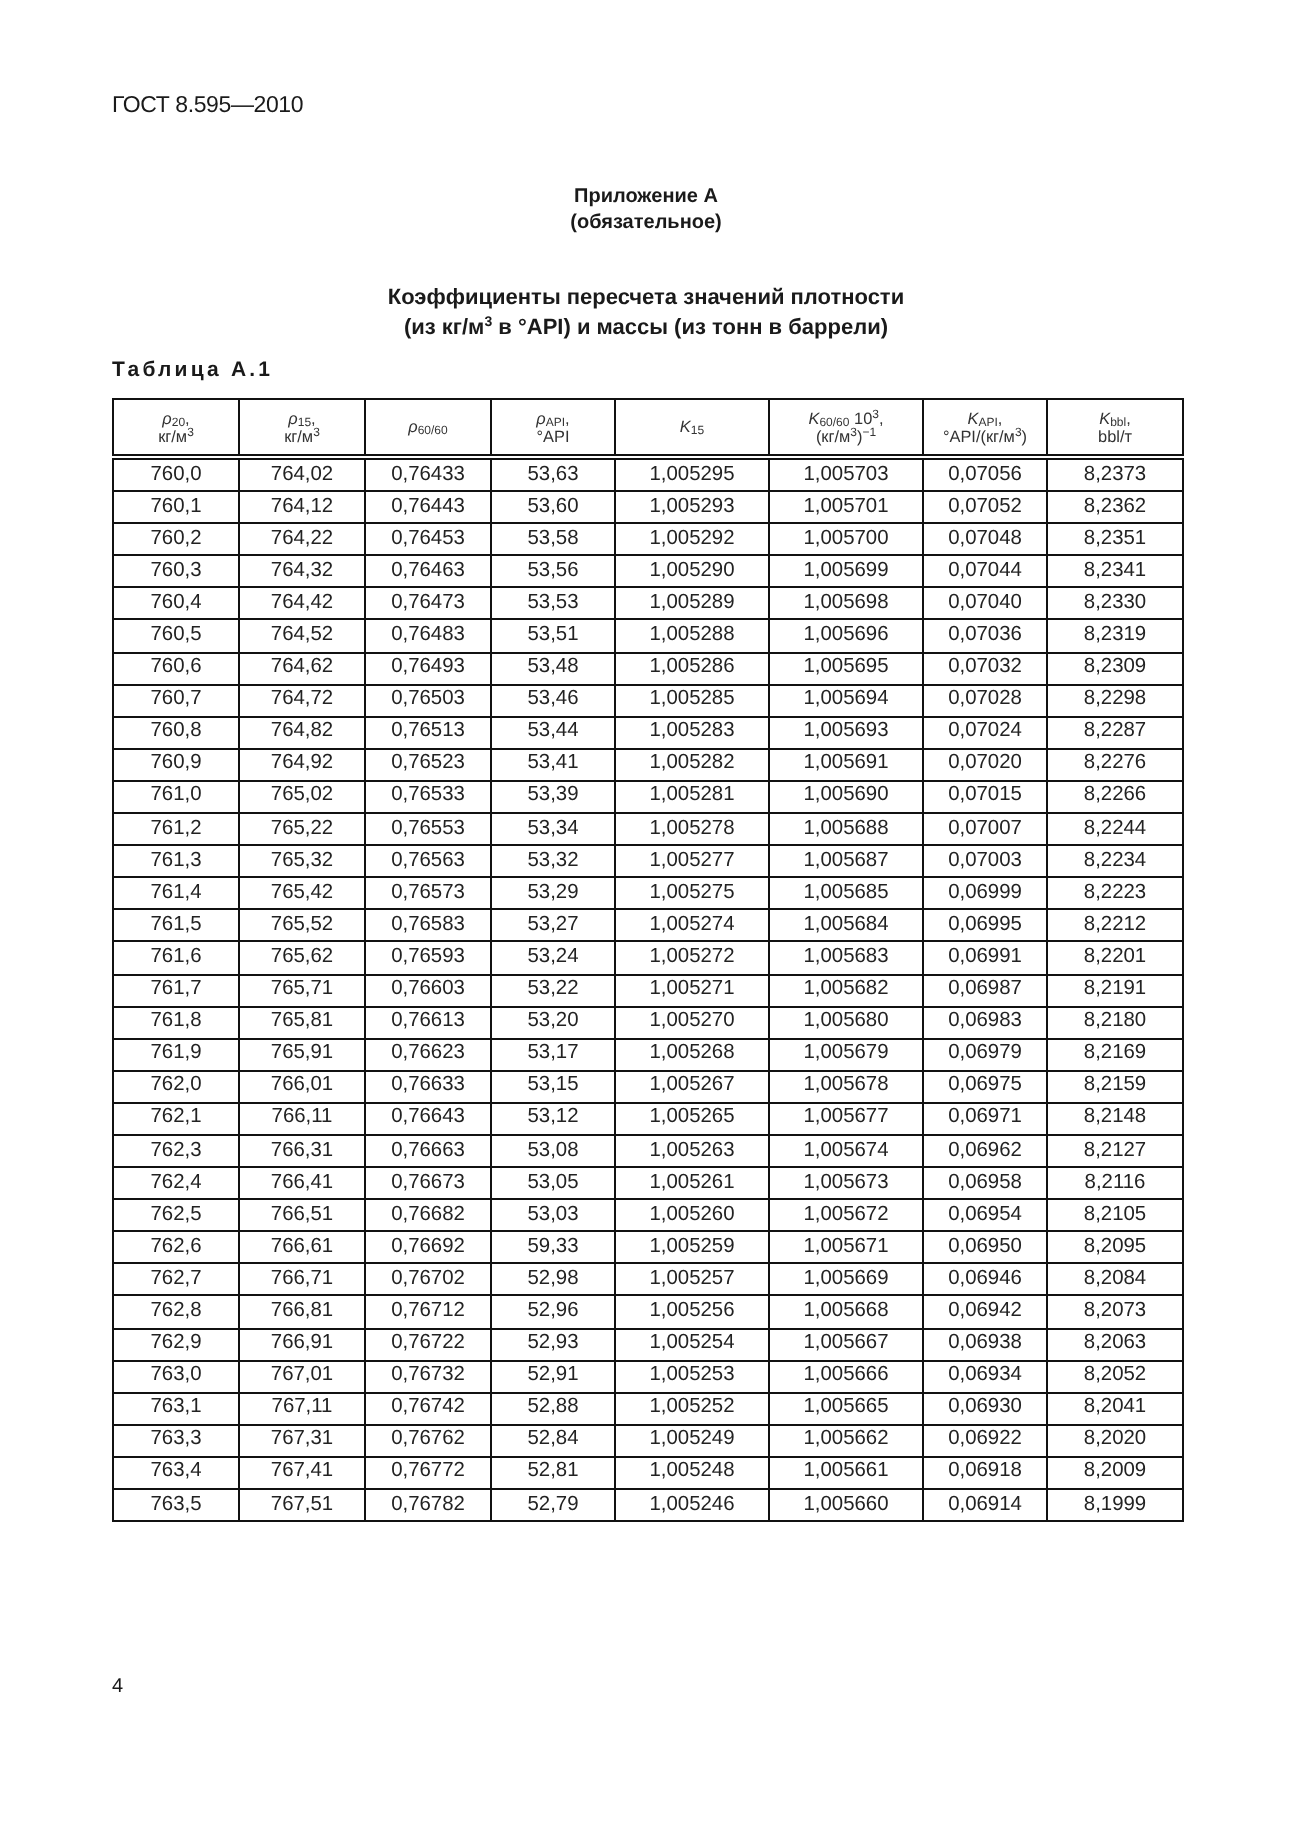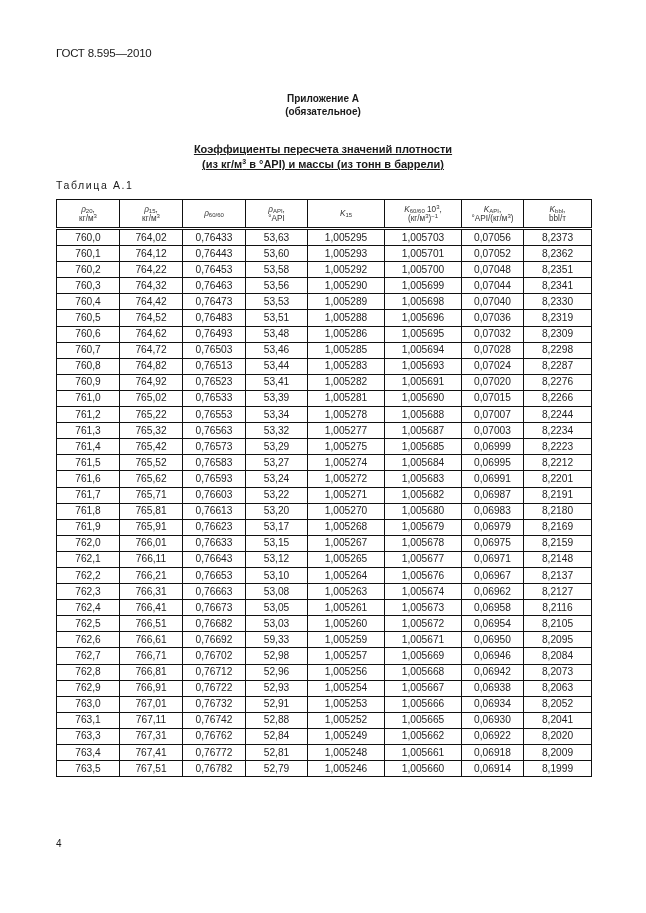--- a/index.html
+++ b/index.html
@@ -10,26 +10,26 @@
   .std-code {
     position: absolute; left: 56px; top: 47px;
     font-size: 11.5px; font-weight: normal; letter-spacing: -0.2px;
   }
   .annex {
     position: absolute; left: 0; width: 646px; top: 81px;
     text-align: center; font-size: 10px; font-weight: bold; line-height: 13px; margin-top: 11px;
   }
   .title {
     position: absolute; left: 0; width: 646px; top: 142px;
-    text-align: center; font-size: 11px; font-weight: bold; line-height: 15px; text-decoration: underline;
+    text-align: center; font-size: 11px; font-weight: bold; line-height: 15px;
   }
   .title sup { font-size: 7px; vertical-align: 4px; line-height: 0; }
   .table-label {
     position: absolute; left: 56px; top: 179px;
-    font-size: 10.5px; letter-spacing: 1.6px;
+    font-size: 10.5px; letter-spacing: 1.6px; font-weight: bold;
   }
   table.data {
     position: absolute; left: 56px; top: 199px;
     width: 535px;
     border-collapse: collapse;
     table-layout: fixed;
     font-size: 10.2px;
   }
   table.data th, table.data td {
     border: 1px solid #111;
@@ -294,30 +294,20 @@
         <td>762,1</td>
         <td>766,11</td>
         <td>0,76643</td>
         <td>53,12</td>
         <td>1,005265</td>
         <td>1,005677</td>
         <td>0,06971</td>
         <td>8,2148</td>
       </tr>
       <tr>
-        <td>762,2</td>
-        <td>766,21</td>
-        <td>0,76653</td>
-        <td>53,10</td>
-        <td>1,005264</td>
-        <td>1,005676</td>
-        <td>0,06967</td>
-        <td>8,2137</td>
-      </tr>
-      <tr>
         <td>762,3</td>
         <td>766,31</td>
         <td>0,76663</td>
         <td>53,08</td>
         <td>1,005263</td>
         <td>1,005674</td>
         <td>0,06962</td>
         <td>8,2127</td>
       </tr>
       <tr>

